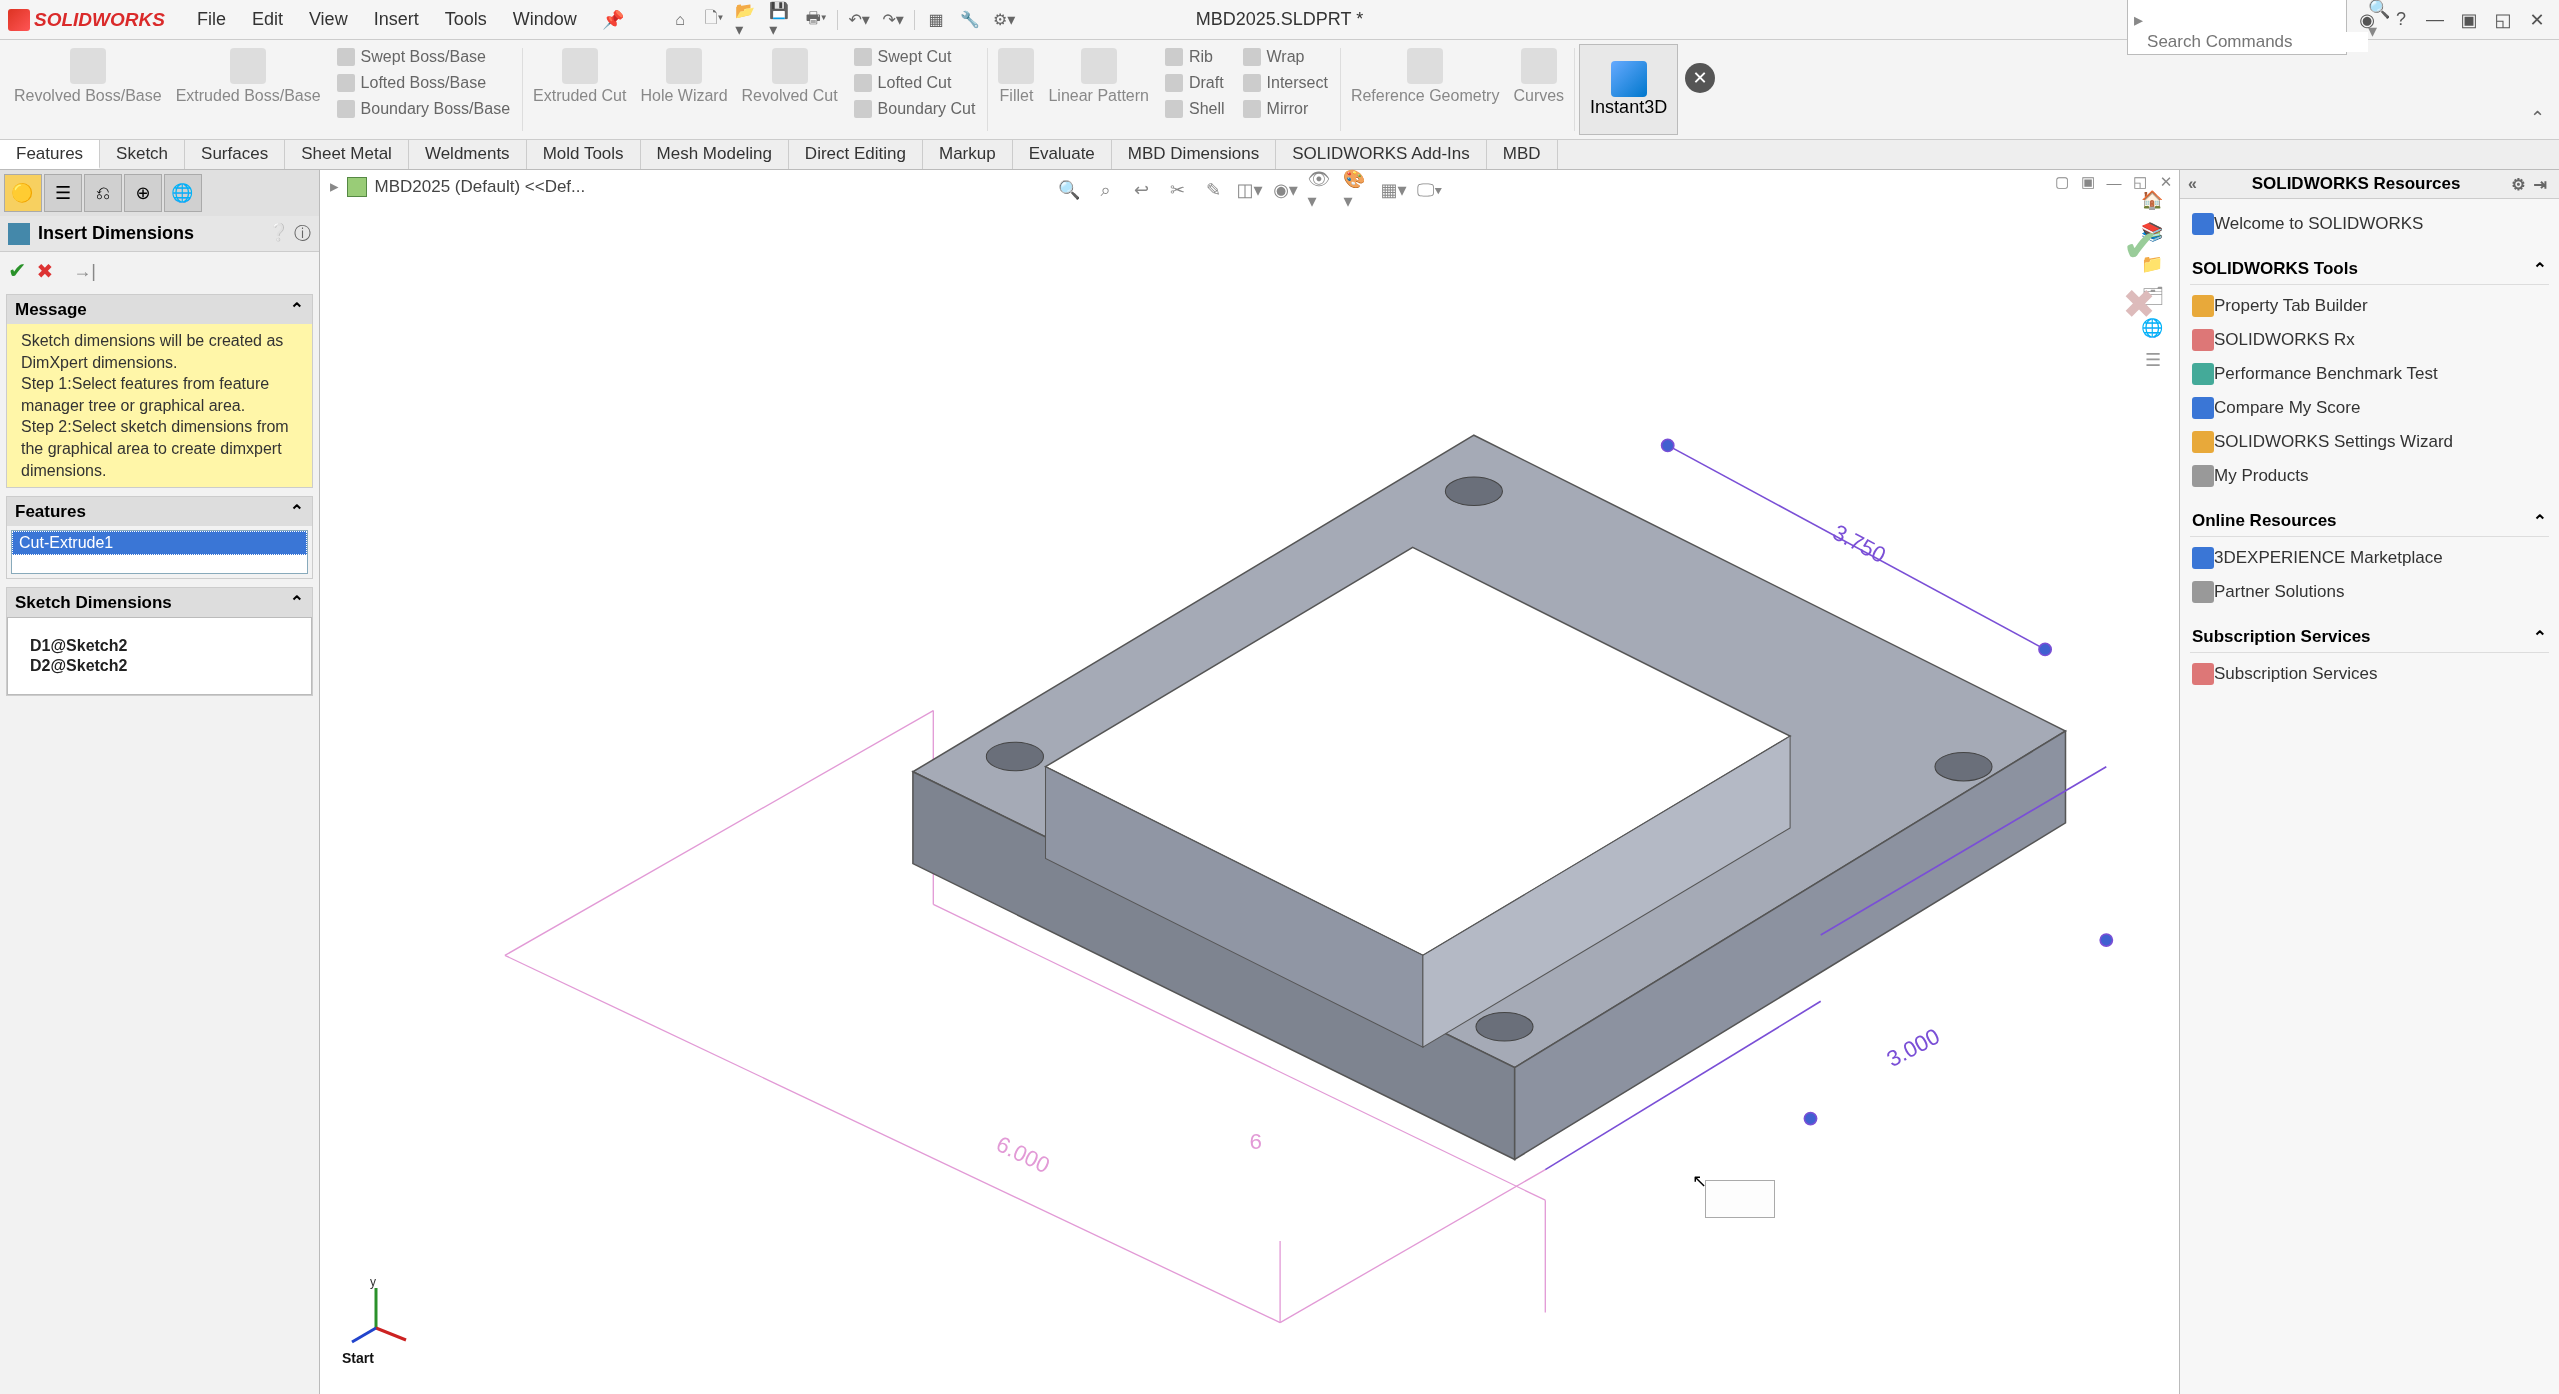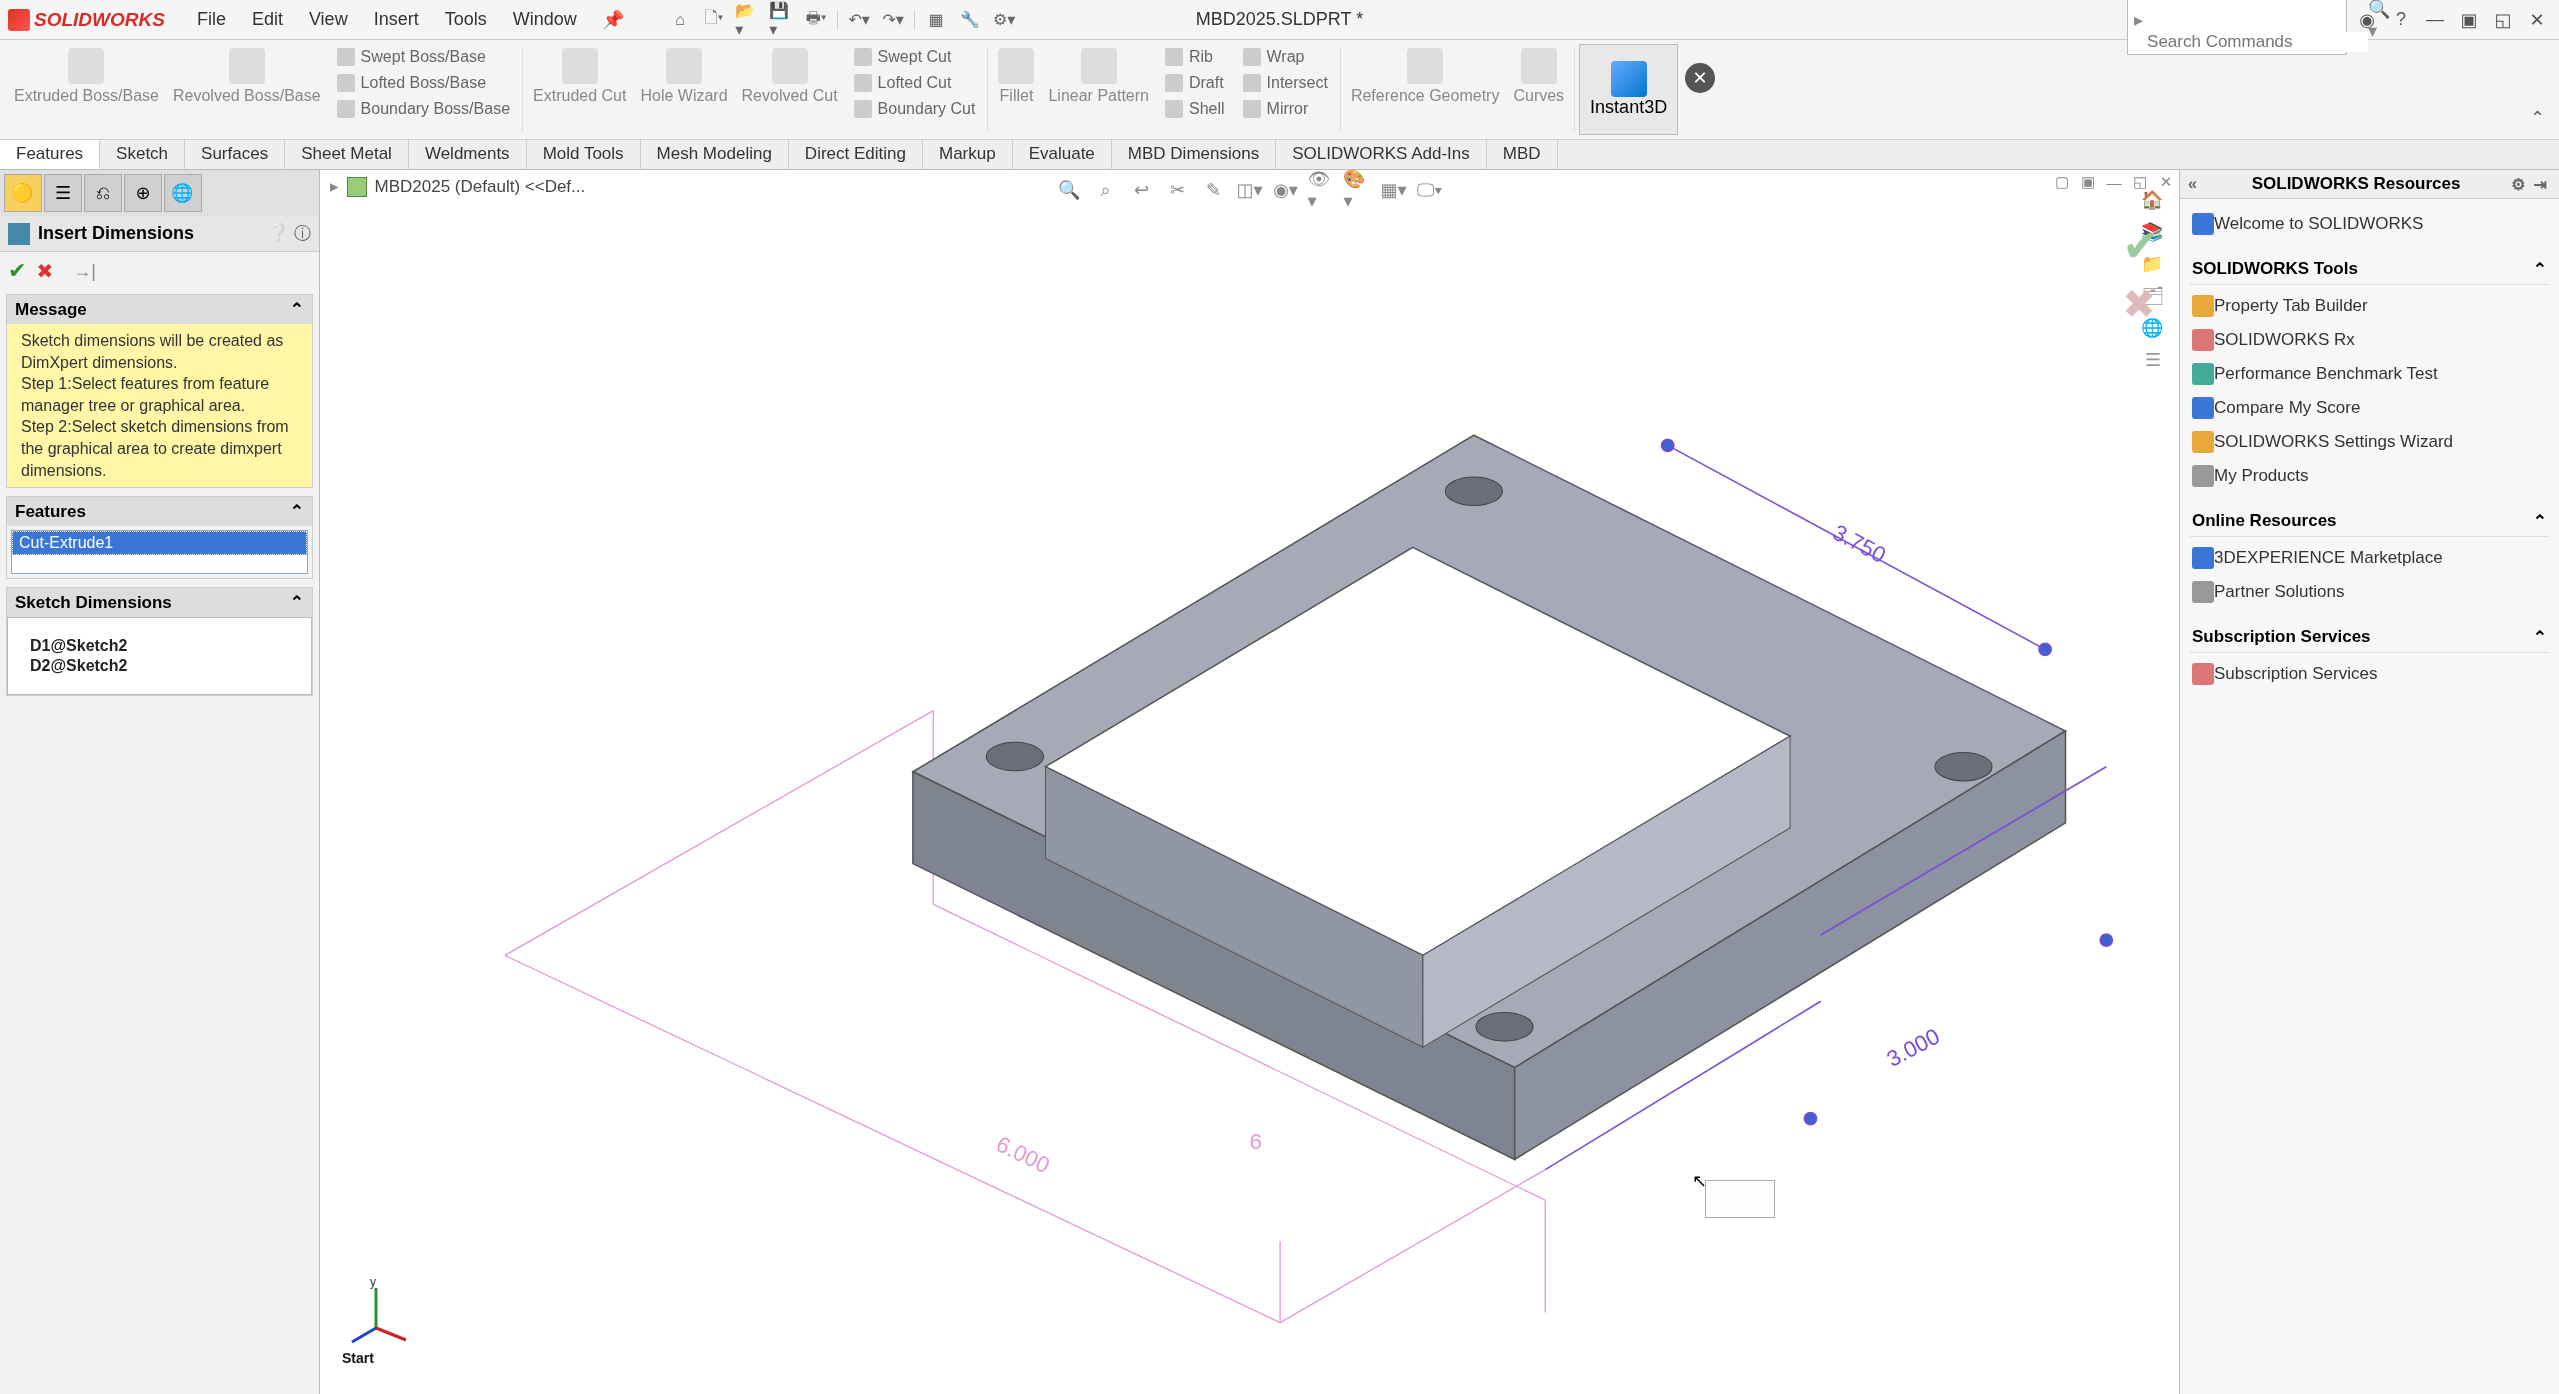--- a/index.html
+++ b/index.html
@@ -142,26 +142,26 @@
     <span class="win-btn">—</span>
     <span class="win-btn">▣</span>
     <span class="win-btn">◱</span>
     <span class="win-btn">✕</span>
   </div>
 </div>
 
 <div class="ribbon">
   <div class="big-btn">
       <div class="ico"></div>
+      <span>Revolved
+Boss/Base</span>
+    </div>
+  <div class="big-btn">
+      <div class="ico"></div>
       <span>Extruded
-Boss/Base</span>
-    </div>
-  <div class="big-btn">
-      <div class="ico"></div>
-      <span>Revolved
 Boss/Base</span>
     </div>
   <div class="small-btns">
     <div class="small-btn">
         <span class="sico"></span>
         <span>Swept Boss/Base</span>
       </div>
     <div class="small-btn">
         <span class="sico"></span>
         <span>Lofted Boss/Base</span>

